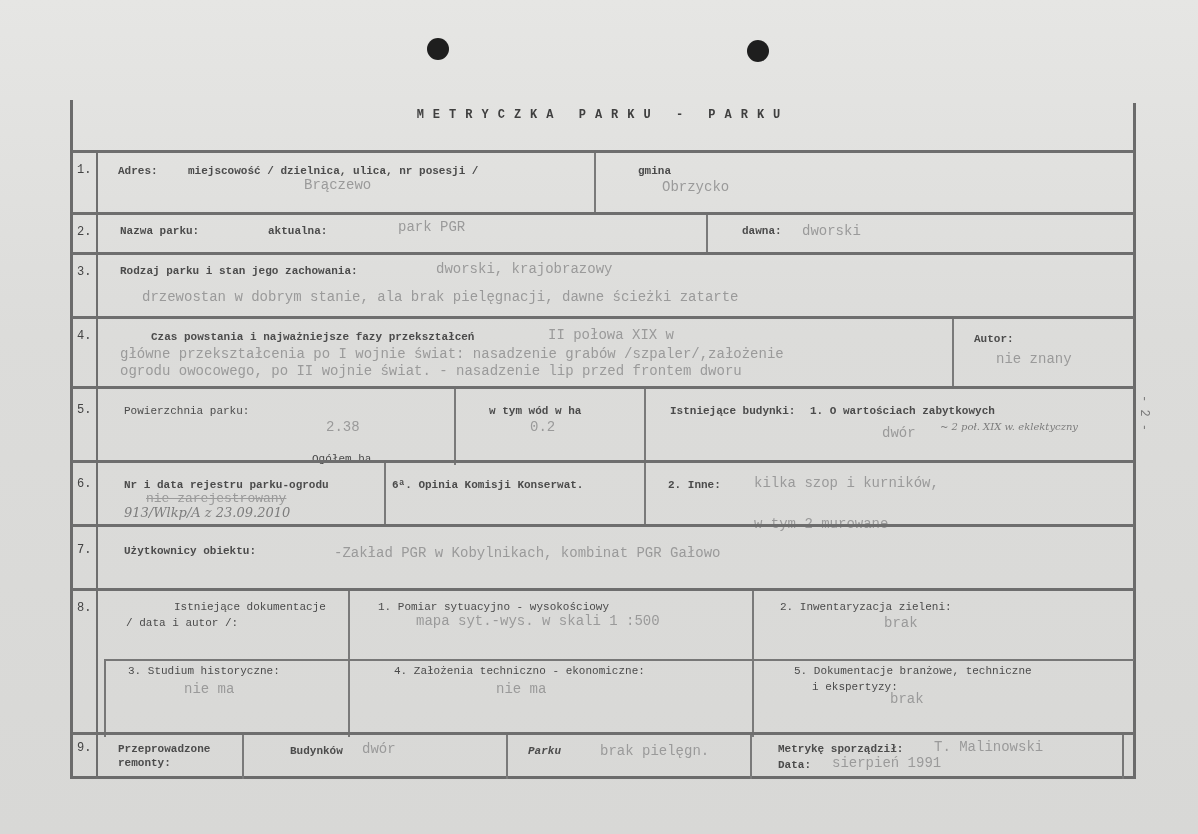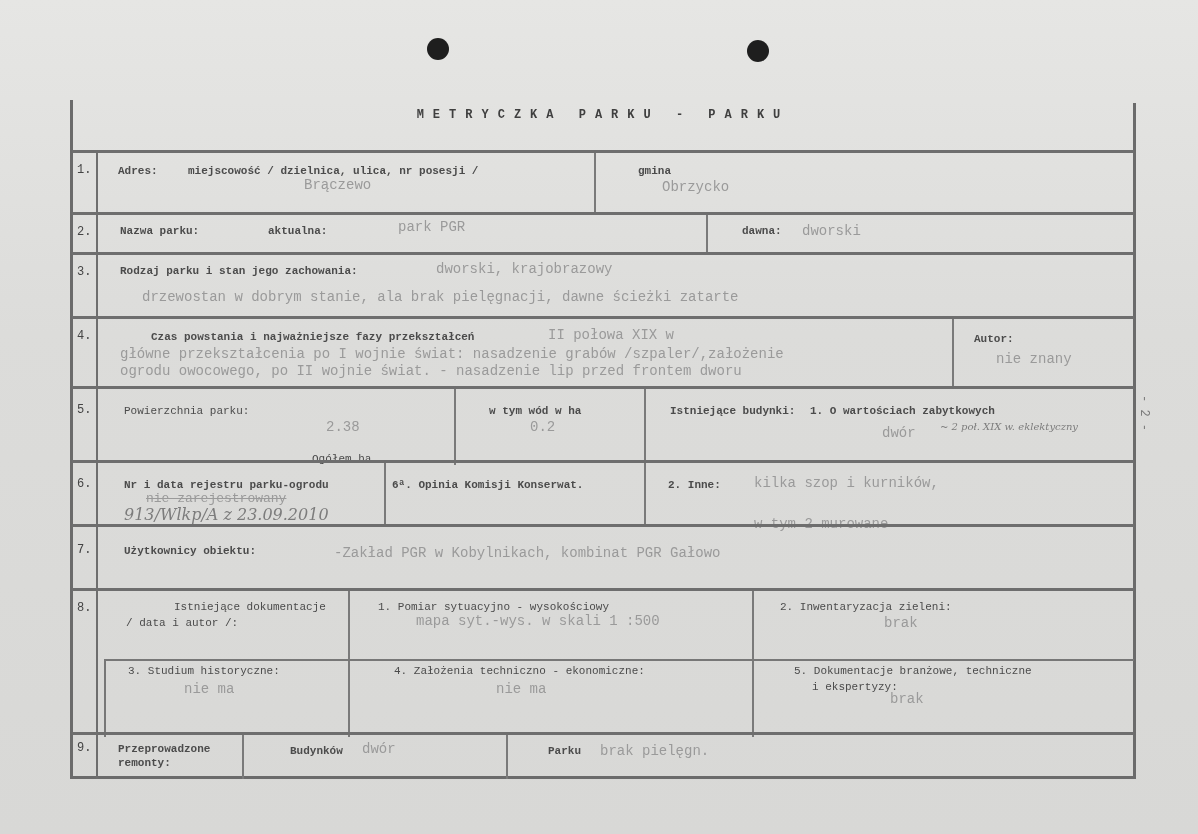--- a/index.html
+++ b/index.html
@@ -32,21 +32,21 @@
     .num {
       position: absolute; left: 0; top: 0; bottom: 0; width: 26px;
       border-right: 2px solid #6e6e6e; font-size: 12px; color: #444;
       padding: 10px 0 0 5px; box-sizing: border-box;
     }
     .lbl { position: absolute; font-size: 11px; font-weight: bold; color: #4b4b4b; white-space: nowrap; }
     .lbl.n { font-weight: normal; }
     .val { position: absolute; font-size: 14px; color: #9a9a9a; white-space: nowrap; }
     .hand {
       position: absolute; font-family: "DejaVu Serif", serif; font-style: italic;
-      font-size: 16px; color: #7c7c7c; white-space: nowrap;
+      font-size: 13px; color: #7c7c7c; white-space: nowrap;
     }
     .strike { text-decoration: line-through; }
     .side-mark {
       position: absolute; left: 1140px; top: 395px; width: 12px;
       font-size: 12px; color: #777; text-align: center; line-height: 16px;
     }
   </style>
 </head>
 <body>
 
@@ -169,19 +169,25 @@
 
   <div class="row" style="top:732px; height:44px;">
     <div class="num" style="padding-top:6px;">9.</div>
     <span class="lbl" style="left:46px; top:8px;">Przeprowadzone</span>
     <span class="lbl" style="left:46px; top:22px;">remonty:</span>
     <div class="cell" style="left:170px; width:266px;">
       <span class="lbl" style="left:46px; top:10px;">Budynków</span>
       <span class="val" style="left:118px; top:6px;">dwór</span>
     </div>
     <div class="cell" style="left:434px; width:246px;">
-      <span class="lbl" style="left:40px; top:10px;">Parku</span>
+      <span class="lbl" style="left:20px; top:10px;font-style:italic;">Parku</span>
       <span class="val" style="left:92px; top:8px;">brak pielęgn.</span>
+    </div>
+    <div class="cell" style="left:678px; width:374px; border-right:2px solid #777;">
+      <span class="lbl" style="left:26px; top:8px;">Metrykę sporządził:</span>
+      <span class="val" style="left:182px; top:4px;">T. Malinowski</span>
+      <span class="lbl" style="left:26px; top:24px;">Data:</span>
+      <span class="val" style="left:80px; top:20px;">sierpień 1991</span>
     </div>
   </div>
 
   <div class="side-mark" style="writing-mode: vertical-rl;">- 2 -</div>
 </div>
 
 </body></html>

